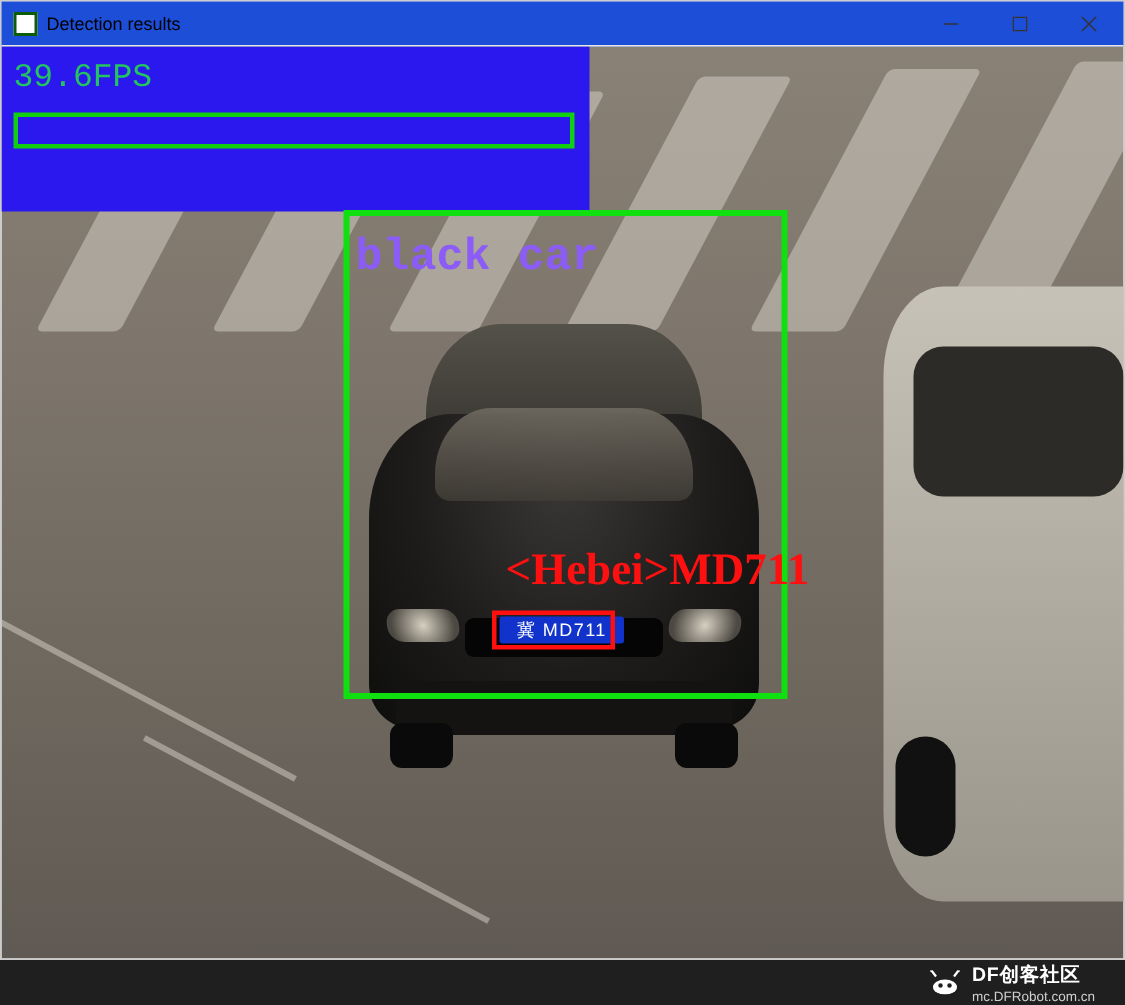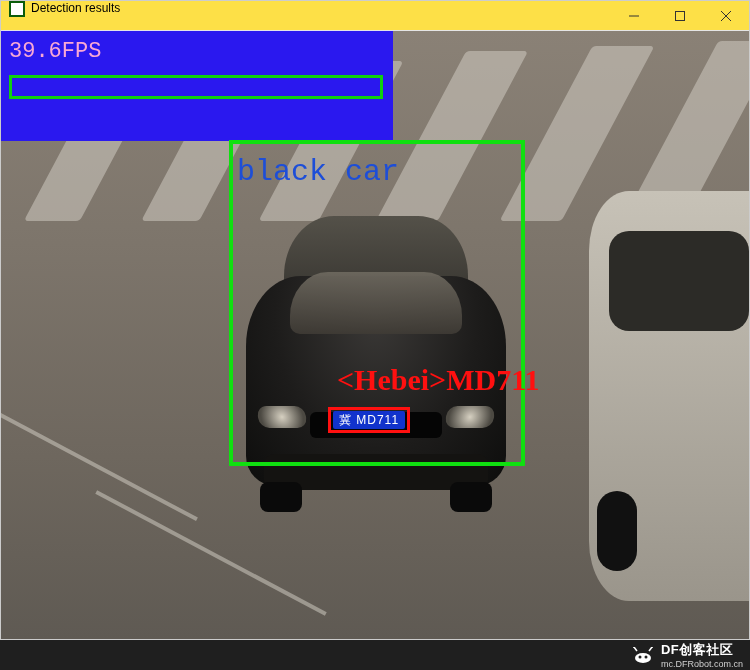--- a/index.html
+++ b/index.html
@@ -13,22 +13,23 @@
     .window {
       width: 750px;
       height: 640px;
       background: #fff;
       border: 1px solid #ccc;
       display: flex;
       flex-direction: column;
     }
     .titlebar {
       height: 30px;
-      background: #fde047;
+      background: #1d4ed8;
       display: flex;
+      align-items: center;
       border-bottom: 1px solid #e5e5e5;
     }
     .title-icon {
       width: 16px;
       height: 16px;
       margin: 0 6px 0 8px;
       background: #fff;
       border: 2px solid #0b5c0b;
       box-sizing: border-box;
     }
@@ -162,21 +163,21 @@
     
     .overlay-panel {
       position: absolute;
       left: 0; top: 0;
       width: 392px; height: 110px;
       background: #2a18ef;
       padding: 8px 8px;
     }
     .overlay-text {
       font-family: "Courier New", monospace;
-      color: #f9a8d4;
+      color: #22c55e;
       font-size: 22px;
       line-height: 26px;
       white-space: pre;
     }
     .usage-bar {
       margin-top: 10px;
       width: 374px;
       height: 24px;
       border: 3px solid #10d010;
     }
@@ -188,36 +189,36 @@
       width: 296px;
       height: 326px;
       border: 4px solid #10e010;
     }
     .bbox-car-label {
       position: absolute;
       left: 236px;
       top: 124px;
       font-family: "Courier New", monospace;
       font-size: 30px;
-      font-weight: normal;
-      color: #1d4ed8;
+      font-weight: bold;
+      color: #8b5cf6;
     }
     .bbox-plate {
       position: absolute;
       left: 327px;
       top: 376px;
       width: 82px;
       height: 26px;
       border: 3px solid #ff1010;
     }
     .plate {
       position: absolute;
       left: 332px;
       top: 380px;
-      width: 72px;
+      width: 83px;
       height: 18px;
       background: #1133cc;
       color: #fff;
       font-family: Arial, sans-serif;
       font-size: 12px;
       text-align: center;
       line-height: 18px;
       border-radius: 2px;
       letter-spacing: 1px;
     }
@@ -232,21 +233,21 @@
       white-space: nowrap;
     }
     
     .footer-bar {
       width: 750px;
       height: 30px;
       background: #1f1f1f;
       display: flex;
       align-items: center;
       justify-content: flex-end;
-      padding-right: 7px;
+      padding-right: 20px;
       gap: 8px;
     }
     .footer-logo {
       width: 20px; height: 16px;
       position: relative;
     }
     .footer-logo svg { display: block; }
     .footer-main {
       color: #fff;
       font-size: 13px;

